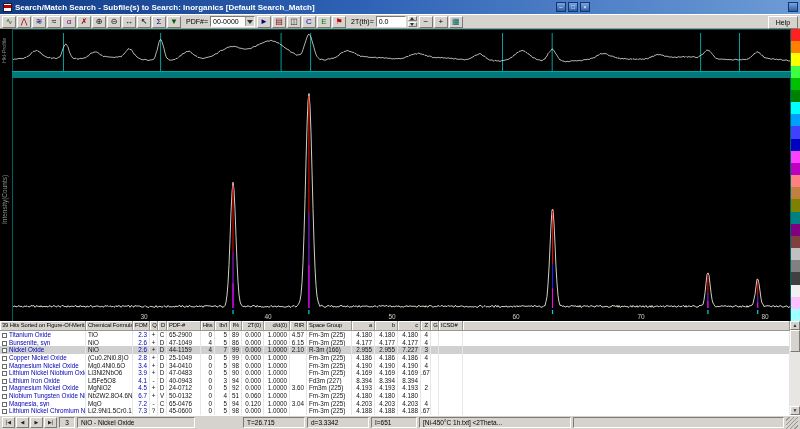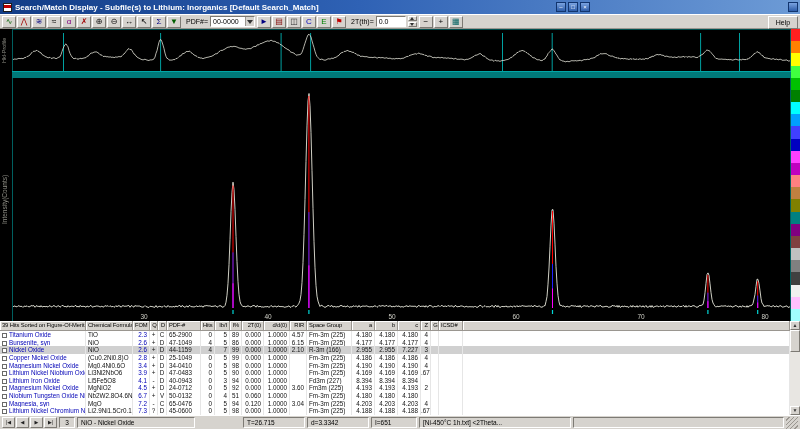--- a/index.html
+++ b/index.html
@@ -96,21 +96,21 @@
 </style>
 </head>
 <body>
 
 <div class="win">
 
   <div class="titlebar">
     <div class="appicon">
       <div class="appicon-bar"></div>
     </div>
-    <div class="title">Search/Match Display - Subfile(s) to Lithium: Inorganics [Default Search_Match]</div>
+    <div class="title">Search/Match Search - Subfile(s) to Search: Inorganics [Default Search_Match]</div>
     <div class="midbtns">
         <div class="winbtn">–</div>
         <div class="winbtn">□</div>
         <div class="winbtn">×</div>
       </div>
     <div class="cornerbtn"></div>
   </div>
 
   <div class="toolbar">
     <div class="tbgroup">

